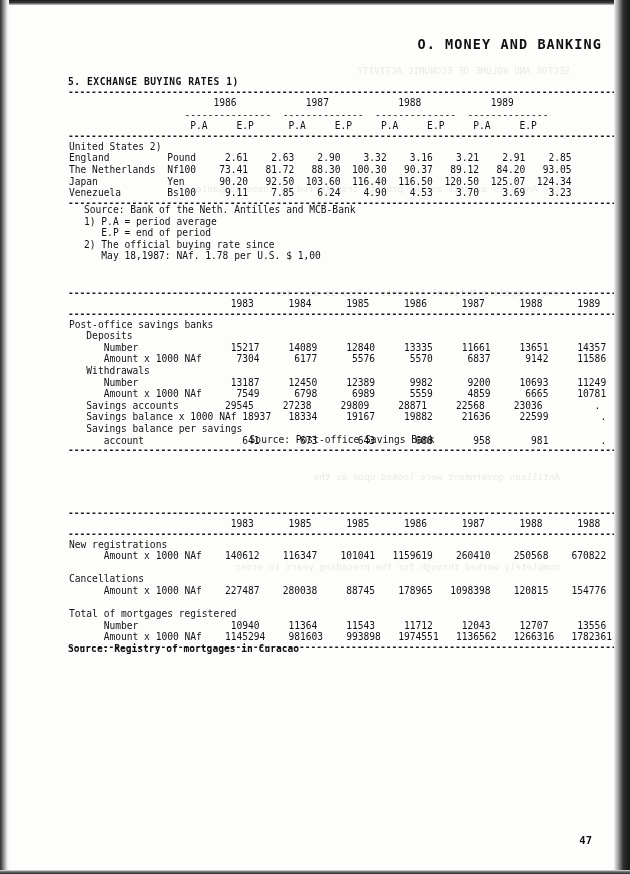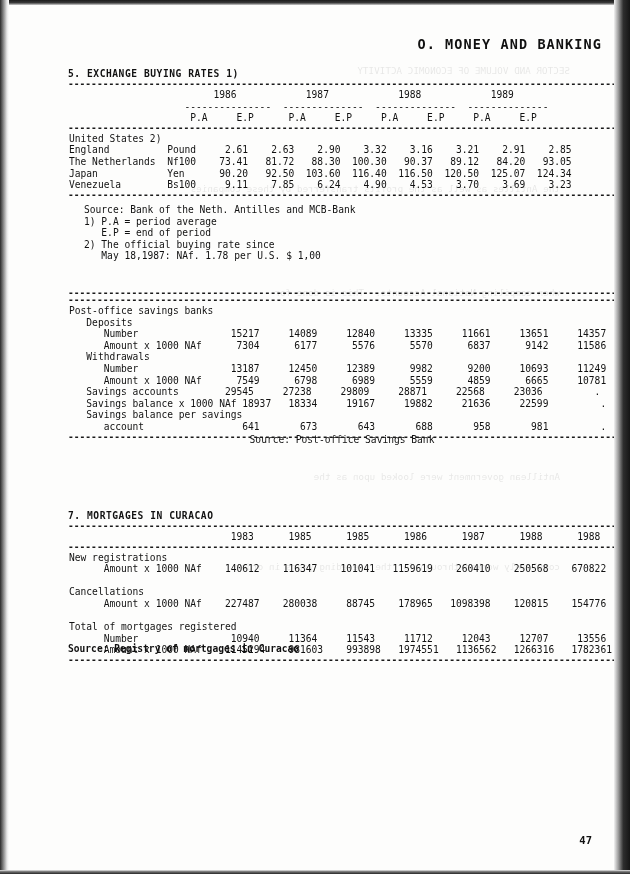--- a/index.html
+++ b/index.html
@@ -147,21 +147,21 @@
     <div class="b2">the Antilles as well as the profits transferred by these companies</div>
     <div class="b3">when compiling National Accounts.  This is done for</div>
     <div class="b4">Antillean government were looked upon as the</div>
     <div class="b5">completely worked through for the preceding years in order</div>
   </div>
 
   <div class="content">
 
     <div class="doc-title">O. MONEY AND BANKING</div>
 
-    <div class="section" style="top:68px;">
+    <div class="section" style="top:76px;">
       <div class="sec-title">5. EXCHANGE BUYING RATES 1)</div>
       <div class="rule">-----------------------------------------------------------------------------------------------</div>
       <pre class="block">                         1986            1987            1988            1989
                     ---------------  --------------  --------------  --------------
                      P.A     E.P      P.A     E.P     P.A     E.P     P.A     E.P</pre>
       <div class="rule">-----------------------------------------------------------------------------------------------</div>
       <pre class="block">United States 2)
 England          Pound     2.61    2.63    2.90    3.32    3.16    3.21    2.91    2.85
 The Netherlands  Nf100    73.41   81.72   88.30  100.30   90.37   89.12   84.20   93.05
 Japan            Yen      90.20   92.50  103.60  116.40  116.50  120.50  125.07  124.34
@@ -172,41 +172,41 @@
     <div class="section" style="top:188px;">
       <pre class="notes">Source: Bank of the Neth. Antilles and MCB-Bank
 1) P.A = period average
    E.P = end of period
 2) The official buying rate since
    May 18,1987: NAf. 1.78 per U.S. $ 1,00</pre>
     </div>
 
     <div class="section" style="top:290px;">
       <div class="rule">-----------------------------------------------------------------------------------------------</div>
+      <pre class="block">                            1983      1984      1985      1986      1987      1988      1989</pre>
       <div class="rule">-----------------------------------------------------------------------------------------------</div>
       <pre class="block">Post-office savings banks
    Deposits
       Number                15217     14089     12840     13335     11661     13651     14357
       Amount x 1000 NAf      7304      6177      5576      5570      6837      9142     11586
    Withdrawals
       Number                13187     12450     12389      9982      9200     10693     11249
       Amount x 1000 NAf      7549      6798      6989      5559      4859      6665     10781
    Savings accounts        29545     27238     29809     28871     22568     23036         .
    Savings balance x 1000 NAf 18937   18334     19167     19882     21636     22599         .
    Savings balance per savings
       account                 641       673       643       688       958       981         .</pre>
       <div class="rule">-----------------------------------------------------------------------------------------------</div>
     </div>
 
     <div class="section" style="top:434px;text-align:center;">
       <div class="src">Source: Post-office Savings Bank</div>
     </div>
 
     <div class="section" style="top:510px;">
-      <div class="sec-title">7. MORTGAGES IN CURACAO</div>
       <div class="rule">-----------------------------------------------------------------------------------------------</div>
       <pre class="block">                            1983      1985      1985      1986      1987      1988      1988</pre>
       <div class="rule">-----------------------------------------------------------------------------------------------</div>
       <pre class="block">New registrations
       Amount x 1000 NAf    140612    116347    101041   1159619    260410    250568    670822
 
 Cancellations
       Amount x 1000 NAf    227487    280038     88745    178965   1098398    120815    154776
 
 Total of mortgages registered

